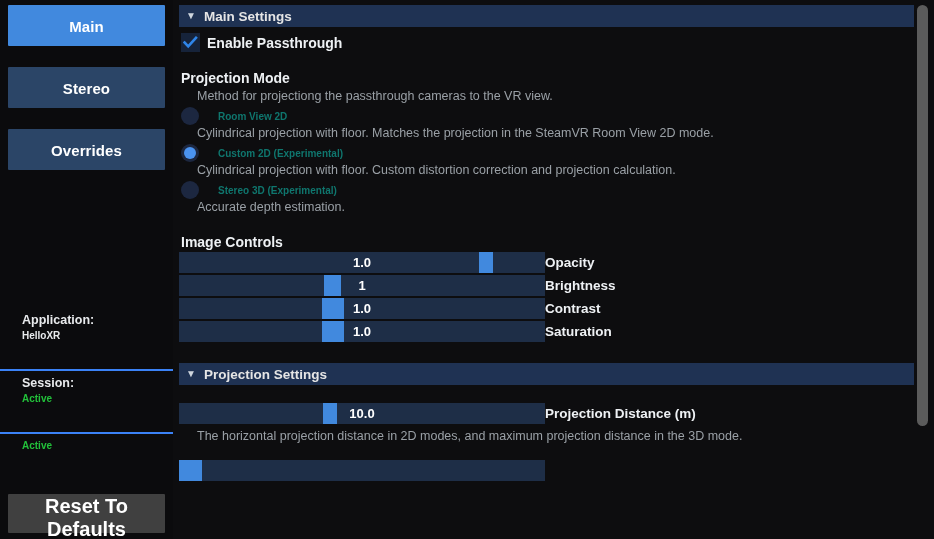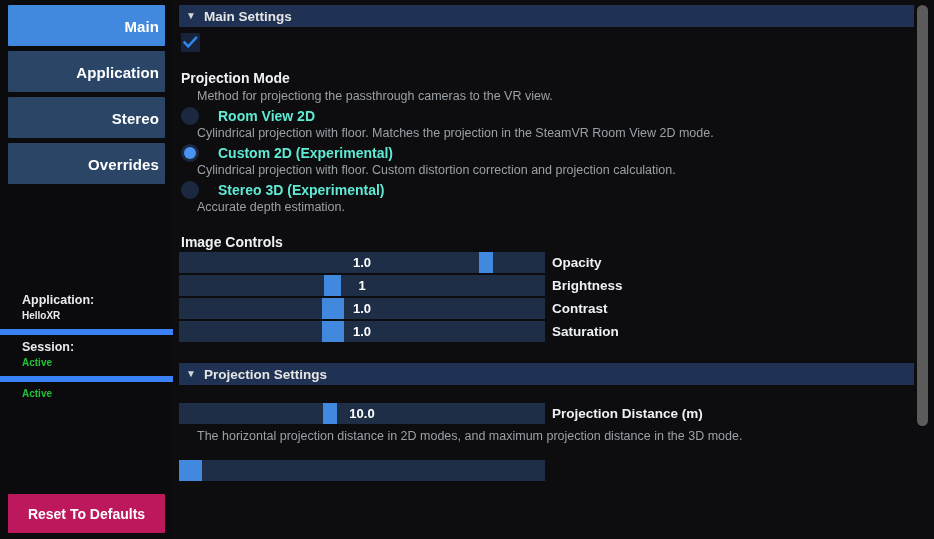--- a/index.html
+++ b/index.html
@@ -31,49 +31,50 @@
     position: relative;
     flex: 0 0 173px;
     box-sizing: border-box;
     padding: 5px 8px 0 8px;
   }
   .nav-btn {
     display: block;
     width: 157px;
     height: 41px;
     line-height: 41px;
-    text-align: right;
+    text-align: center;
     background: #2b4567;
     color: #ffffff;
     font-size: 15px;
     font-weight: bold;
-    margin-bottom: 5px;
+    margin-bottom: 21px;
     border: none;
     border-radius: 1px;
     cursor: pointer;
     box-sizing: border-box;
     font-family: "Liberation Sans", sans-serif;
     letter-spacing: 0.1px;
   }
   .nav-btn.active {
     background: #4189de;
   }
 
   .status-block {
     position: absolute;
     left: 0;
     top: 288px;
     width: 173px;
   }
   .status-row {
     padding: 4px 0 5px 22px;
     box-sizing: border-box;
+    margin-top: 20px;
   }
   .status-row + .status-row {
-    border-top: 6px solid #3b82f6;
+    border-top: 2px solid #3b82f6;
   }
   .status-label {
     font-size: 12.5px;
     font-weight: bold;
     color: #e8eaec;
     line-height: 16px;
     display: block;
   }
   .status-value {
     font-size: 10px;
@@ -85,23 +86,23 @@
   .status-value.ok {
     color: #22c03a;
   }
 
   .reset-btn {
     position: absolute;
     left: 8px;
     top: 494px;
     width: 157px;
     height: 39px;
-    background: #be185d;
+    background: #404040;
     color: #ffffff;
-    font-size: 14px;
+    font-size: 20px;
     font-weight: bold;
     border: none;
     border-radius: 1px;
     cursor: pointer;
     font-family: "Liberation Sans", sans-serif;
   }
 
   
   .main {
     position: relative;
@@ -191,23 +192,23 @@
   }
   .radio.sel::after {
     content: "";
     position: absolute;
     left: 3px; top: 3px;
     width: 12px; height: 12px;
     border-radius: 50%;
     background: #4a93f0;
   }
   .radio-label {
-    font-size: 14px;
-    font-weight: bold;
-    color: #5eead4;
+    font-size: 10px;
+    font-weight: bold;
+    color: #0f766e;
     padding-left: 12px;
   }
 
   
   .slider-row {
     display: flex;
     align-items: center;
     margin-top: 2px;
   }
   .slider {
@@ -234,21 +235,20 @@
     text-align: center;
     font-size: 13px;
     font-weight: bold;
     color: #ffffff;
     z-index: 2;
   }
   .slider-label {
     font-size: 13.5px;
     font-weight: bold;
     color: #eef1f4;
-    margin-left: 7px;
   }
 
   .spacer-sm { height: 5px; }
 
   
   .scrollbar {
     position: absolute;
     right: 6px;
     top: 4px;
     width: 11px;
@@ -266,21 +266,20 @@
     cursor: pointer;
   }
 </style>
 </head>
 <body>
 
 <div class="app">
 
   <div class="sidebar">
     <button class="nav-btn active">Main</button>
-    <button class="nav-btn">Application</button>
     <button class="nav-btn">Stereo</button>
     <button class="nav-btn">Overrides</button>
 
     <div class="status-block">
       <div class="status-row">
         <span class="status-label">Application:</span>
         <span class="status-value">HelloXR</span>
       </div>
       <div class="status-row">
         <span class="status-label">Session:</span>
@@ -301,20 +300,21 @@
         <span class="tri">▼</span>
         <span class="sec-title">Main Settings</span>
       </div>
 
       <div class="check-row">
         <span class="checkbox">
           <svg width="15" height="13" viewBox="0 0 15 13">
             <path d="M1.5 6.5 L5.2 10.3 L13 1.8" stroke="#2f85e8" stroke-width="2.6" fill="none" stroke-linecap="square"></path>
           </svg>
         </span>
+        <span class="check-label">Enable Passthrough</span>
       </div>
 
       <div class="group-title">Projection Mode</div>
       <div class="desc">Method for projectiong the passthrough cameras to the VR view.</div>
 
       <div class="radio-row">
         <span class="radio"></span>
         <span class="radio-label">Room View 2D</span>
       </div>
       <div class="desc">Cylindrical projection with floor. Matches the projection in the SteamVR Room View 2D mode.</div>

